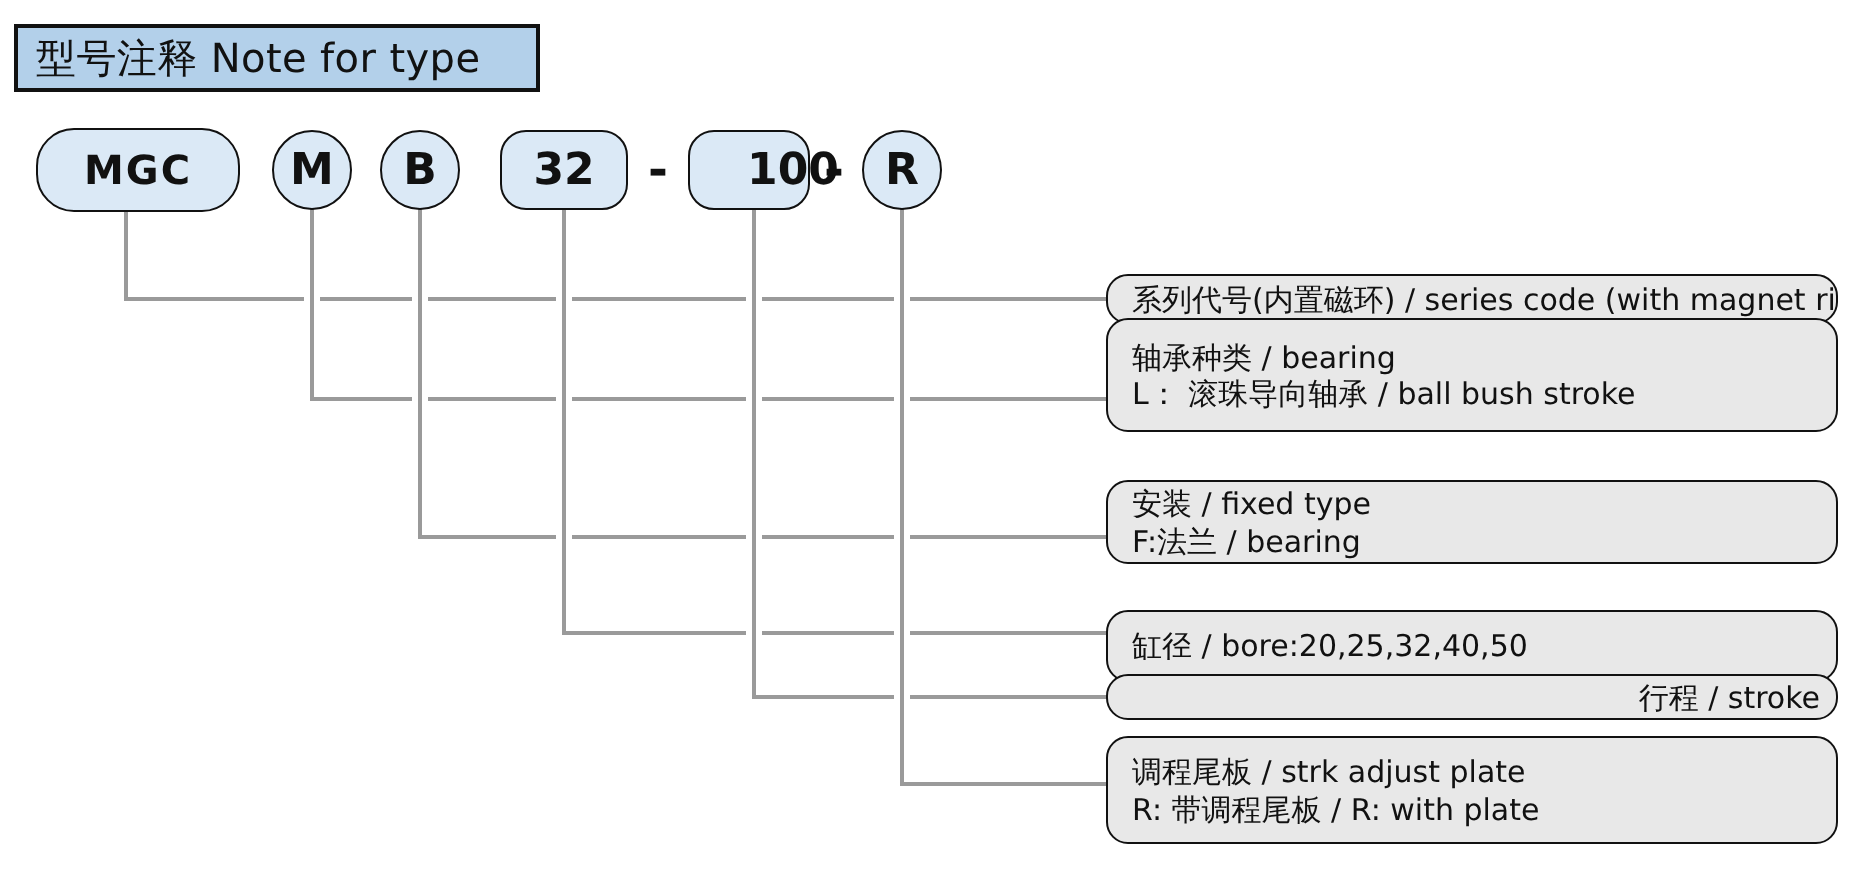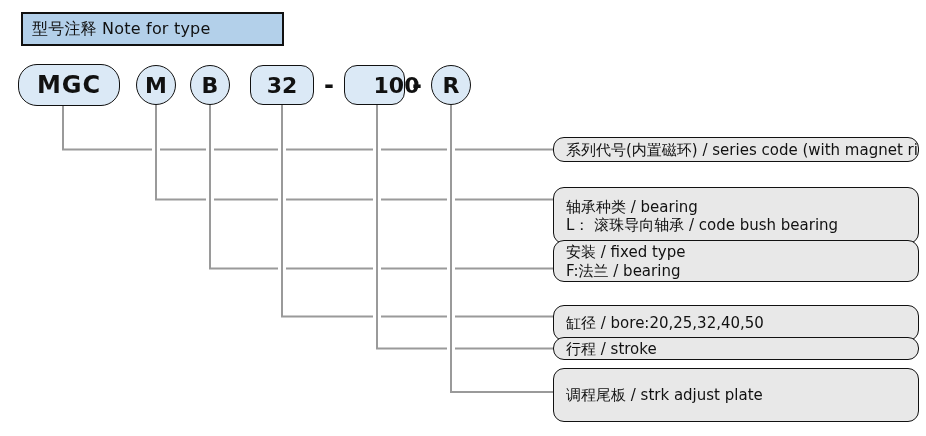--- a/index.html
+++ b/index.html
@@ -10,35 +10,35 @@
     background:var(--bg,#ffffff);
     overflow:hidden;
   }
   
   .title-box{
     position:absolute;left:7px;top:12px;width:263px;height:34px;
     background:var(--title-fill,#b3d0ea);
     border:2px solid var(--border,#111111);
     display:flex;align-items:center;
     padding-left:9px;box-sizing:border-box;
-    font-size:16px;letter-spacing:0.2px;white-space:nowrap;margin-left:14px;
+    font-size:20px;letter-spacing:0.2px;white-space:nowrap;
   }
   
   #connectors{position:absolute;left:0;top:0;pointer-events:none;}
   #connectors path{stroke:var(--line,#9a9a9a);stroke-width:2;fill:none;stroke-linecap:square;}
   
   .code-seg{
     position:absolute;top:65px;height:40px;
     background:var(--code-fill,#dbe9f6);
     border:1.6px solid var(--border,#111111);
     box-sizing:border-box;
     display:flex;align-items:center;justify-content:center;
     font-weight:bold;font-size:22px;color:#111;
   }
-  .seg-pill-lg{left:18px;top:64px;width:102px;height:42px;border-radius:19px;font-size:24px;letter-spacing:1px;}
+  .seg-pill-lg{left:18px;top:64px;width:102px;height:42px;border-radius:19px;font-size:20px;letter-spacing:1px;}
   .seg-circle{width:40px;border-radius:50%;}
   .seg-pill{border-radius:13px;}
   .seg-dash{
     position:absolute;top:65px;height:40px;width:16px;
     display:flex;align-items:center;justify-content:center;
     font-weight:bold;font-size:24px;color:#111;
   }
   
   .legend-box{
     position:absolute;left:553px;width:366px;
@@ -75,35 +75,36 @@
   <div class="code-seg seg-pill" style="left:250px;width:64px;">32</div>
   <div class="seg-dash" style="left:321px;">-</div>
   <div class="code-seg seg-pill" style="left:344px;width:61px;padding-left:44px;">100</div>
   <div class="seg-dash" style="left:409px;">-</div>
   <div class="code-seg seg-circle" style="left:431px;">R</div>
 
   <div class="legend-box" style="top:137px;height:25px;">
     <span class="ln">系列代号(内置磁环) / series code (with magnet ring)</span>
   </div>
 
-  <div class="legend-box" style="top:187px;height:57px;">
+  <div class="legend-box" style="top:159px;height:57px;">
     <span class="ln">轴承种类 / bearing</span>
-    <span class="ln">L： 滚珠导向轴承 / code bush bearing</span>
+    <span class="ln">L： 滚珠导向轴承 / ball bush stroke</span>
   </div>
 
   <div class="legend-box" style="top:240px;height:42px;">
     <span class="ln">安装 / fixed type</span>
     <span class="ln">F:法兰 / bearing</span>
   </div>
 
   <div class="legend-box" style="top:305px;height:36px;">
     <span class="ln">缸径 / bore:20,25,32,40,50</span>
   </div>
 
-  <div class="legend-box" style="top:337px;height:23px;">
+  <div class="legend-box" style="top:337px;height:23px;text-align:right;">
     <span class="ln">行程 / stroke</span>
   </div>
 
   <div class="legend-box" style="top:368px;height:54px;">
     <span class="ln">调程尾板 / strk adjust plate</span>
+    <span class="ln">R: 带调程尾板 / R: with plate</span>
   </div>
 
 </div>
 
 </body></html>

